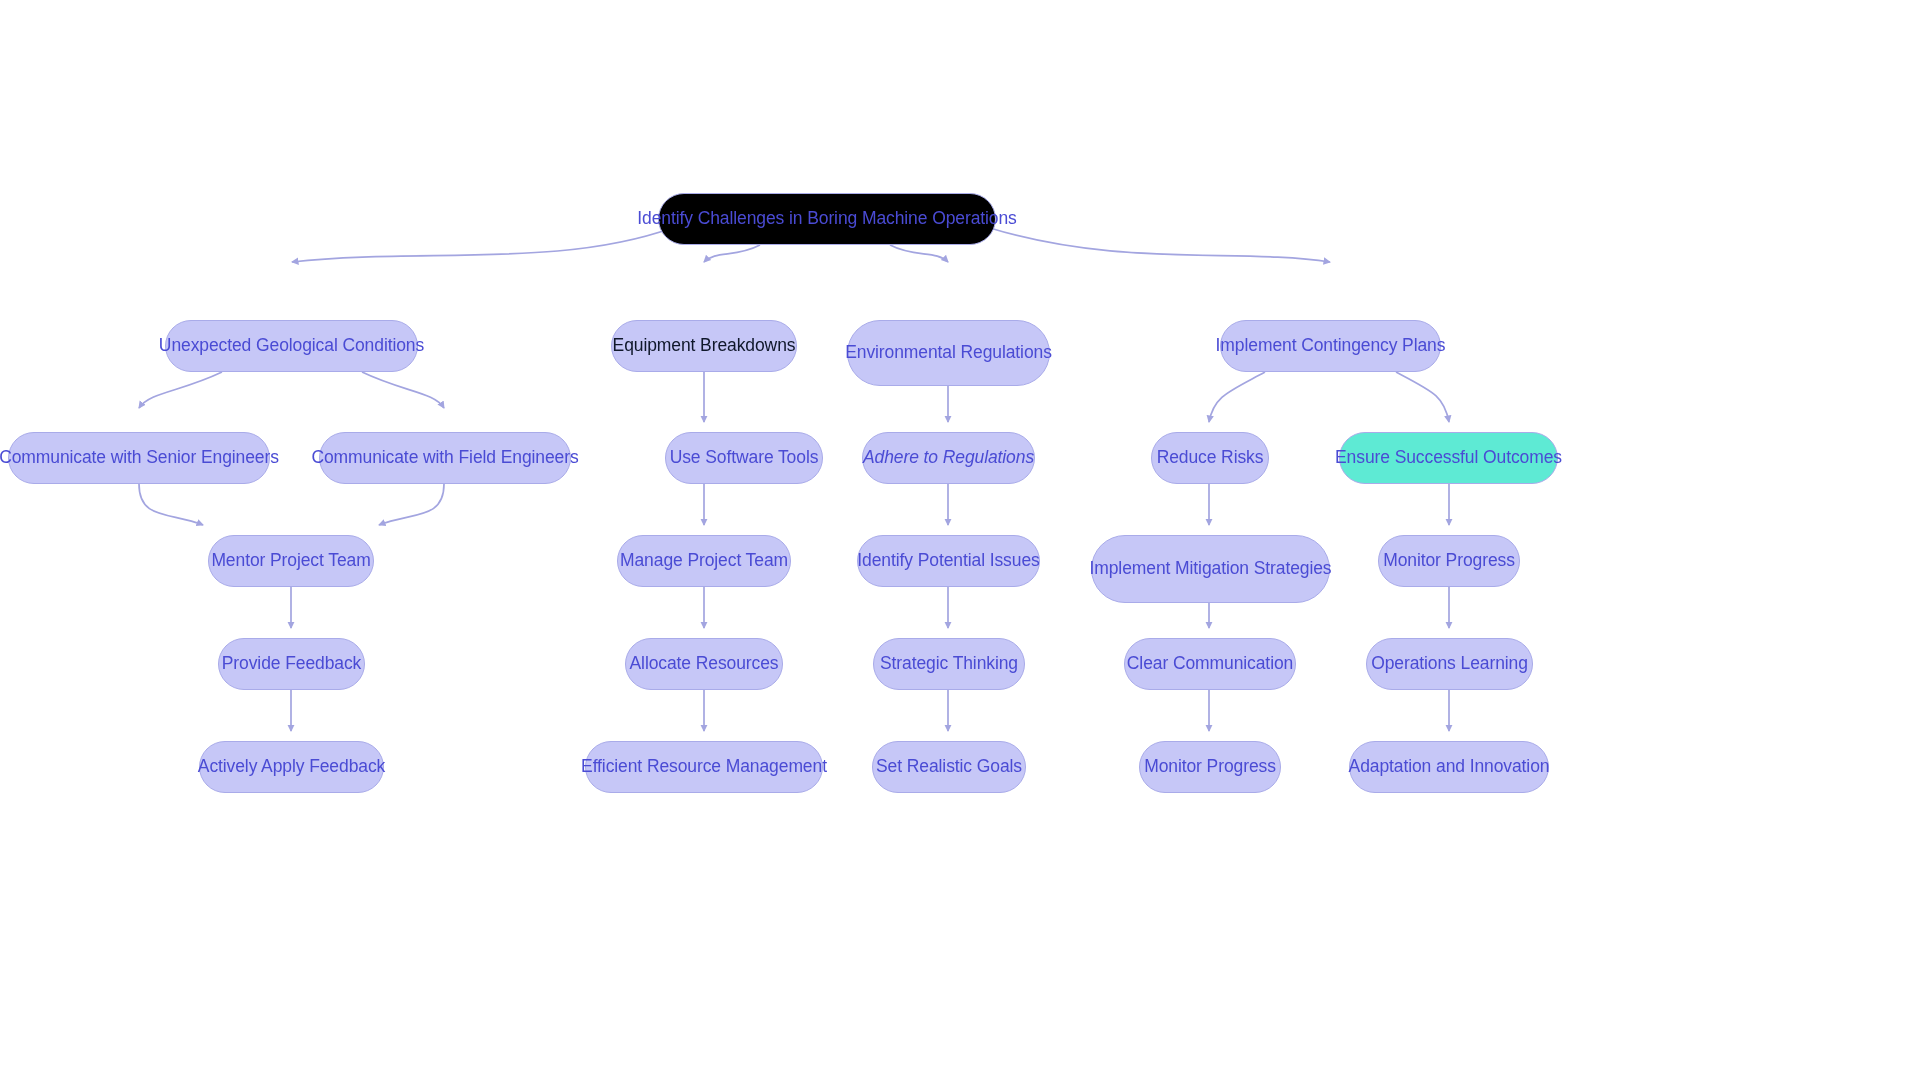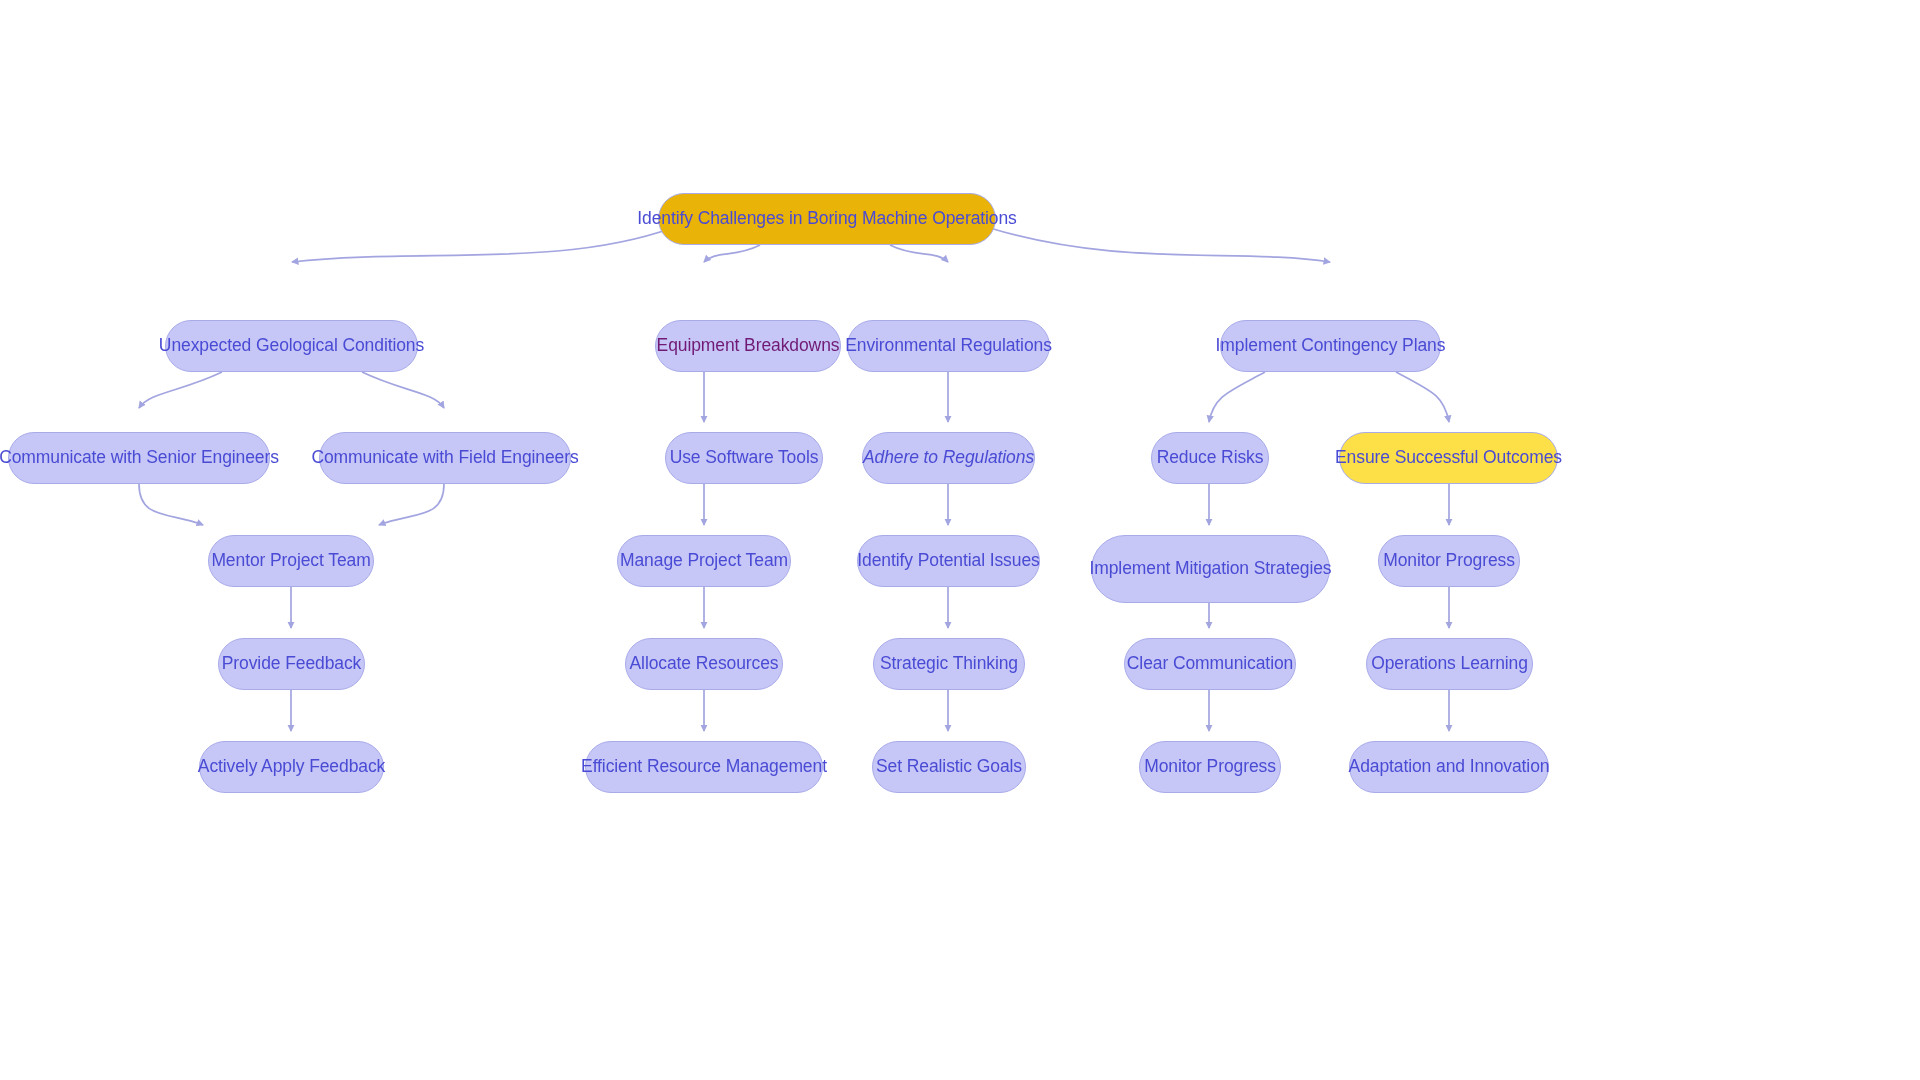--- a/index.html
+++ b/index.html
@@ -86,51 +86,51 @@
         <path d="M 1209,484 C 1209,502 1209,512 1209,525" stroke="#a3a5e0" marker-end="url(#arrowhead)"></path>
         <path d="M 1209,587 C 1209,605 1209,615 1209,628" stroke="#a3a5e0" marker-end="url(#arrowhead)"></path>
         <path d="M 1209,690 C 1209,708 1209,718 1209,731" stroke="#a3a5e0" marker-end="url(#arrowhead)"></path>
         <path d="M 1449,484 C 1449,502 1449,512 1449,525" stroke="#a3a5e0" marker-end="url(#arrowhead)"></path>
         <path d="M 1449,587 C 1449,605 1449,615 1449,628" stroke="#a3a5e0" marker-end="url(#arrowhead)"></path>
         <path d="M 1449,690 C 1449,708 1449,718 1449,731" stroke="#a3a5e0" marker-end="url(#arrowhead)"></path>
       </g>
   </svg>
 
   <div id="nodes-layer">
-      <div class="node" style="left: 658px; top: 193px; width: 338px; height: 52px; background: #eab308; border-color: rgb(169, 171, 233); color: rgb(74, 75, 212);">
+      <div class="node" style="left: 658px; top: 193px; width: 338px; height: 52px; background: #000000; border-color: rgb(169, 171, 233); color: rgb(74, 75, 212);">
         <span class="node-label">Identify Challenges in Boring Machine Operations</span>
       </div>
       <div class="node" style="left: 165px; top: 320px; width: 253px; height: 52px; background: rgb(198, 199, 247); border-color: rgb(169, 171, 233); color: rgb(74, 75, 212);">
         <span class="node-label">Unexpected Geological Conditions</span>
       </div>
-      <div class="node" style="left: 611px; top: 320px; width: 186px; height: 52px; background: rgb(198, 199, 247); border-color: rgb(169, 171, 233); color: #701a75; margin-left: 44px;">
+      <div class="node" style="left: 611px; top: 320px; width: 186px; height: 52px; background: rgb(198, 199, 247); border-color: rgb(169, 171, 233); color: #0f172a;">
         <span class="node-label">Equipment Breakdowns</span>
       </div>
-      <div class="node" style="left: 847px; top: 320px; width: 203px; height: 52px; background: rgb(198, 199, 247); border-color: rgb(169, 171, 233); color: rgb(74, 75, 212);">
+      <div class="node" style="left: 847px; top: 320px; width: 203px; height: 66px; background: rgb(198, 199, 247); border-color: rgb(169, 171, 233); color: rgb(74, 75, 212);">
         <span class="node-label">Environmental Regulations</span>
       </div>
       <div class="node" style="left: 1220px; top: 320px; width: 221px; height: 52px; background: rgb(198, 199, 247); border-color: rgb(169, 171, 233); color: rgb(74, 75, 212);">
         <span class="node-label">Implement Contingency Plans</span>
       </div>
       <div class="node" style="left: 8px; top: 432px; width: 262px; height: 52px; background: rgb(198, 199, 247); border-color: rgb(169, 171, 233); color: rgb(74, 75, 212);">
         <span class="node-label">Communicate with Senior Engineers</span>
       </div>
       <div class="node" style="left: 319px; top: 432px; width: 252px; height: 52px; background: rgb(198, 199, 247); border-color: rgb(169, 171, 233); color: rgb(74, 75, 212);">
         <span class="node-label">Communicate with Field Engineers</span>
       </div>
       <div class="node" style="left: 625px; top: 432px; width: 158px; height: 52px; background: rgb(198, 199, 247); border-color: rgb(169, 171, 233); color: rgb(74, 75, 212); margin-left: 40px;">
         <span class="node-label">Use Software Tools</span>
       </div>
       <div class="node" style="left: 862px; top: 432px; width: 173px; height: 52px; background: rgb(198, 199, 247); border-color: rgb(169, 171, 233); color: rgb(74, 75, 212); font-style: italic;">
         <span class="node-label">Adhere to Regulations</span>
       </div>
       <div class="node" style="left: 1151px; top: 432px; width: 118px; height: 52px; background: rgb(198, 199, 247); border-color: rgb(169, 171, 233); color: rgb(74, 75, 212);">
         <span class="node-label">Reduce Risks</span>
       </div>
-      <div class="node" style="left: 1339px; top: 432px; width: 219px; height: 52px; background: #fde047; border-color: rgb(169, 171, 233); color: rgb(74, 75, 212);">
+      <div class="node" style="left: 1339px; top: 432px; width: 219px; height: 52px; background: #5eead4; border-color: rgb(169, 171, 233); color: rgb(74, 75, 212);">
         <span class="node-label">Ensure Successful Outcomes</span>
       </div>
       <div class="node" style="left: 208px; top: 535px; width: 166px; height: 52px; background: rgb(198, 199, 247); border-color: rgb(169, 171, 233); color: rgb(74, 75, 212);">
         <span class="node-label">Mentor Project Team</span>
       </div>
       <div class="node" style="left: 617px; top: 535px; width: 174px; height: 52px; background: rgb(198, 199, 247); border-color: rgb(169, 171, 233); color: rgb(74, 75, 212);">
         <span class="node-label">Manage Project Team</span>
       </div>
       <div class="node" style="left: 857px; top: 535px; width: 183px; height: 52px; background: rgb(198, 199, 247); border-color: rgb(169, 171, 233); color: rgb(74, 75, 212);">
         <span class="node-label">Identify Potential Issues</span>

